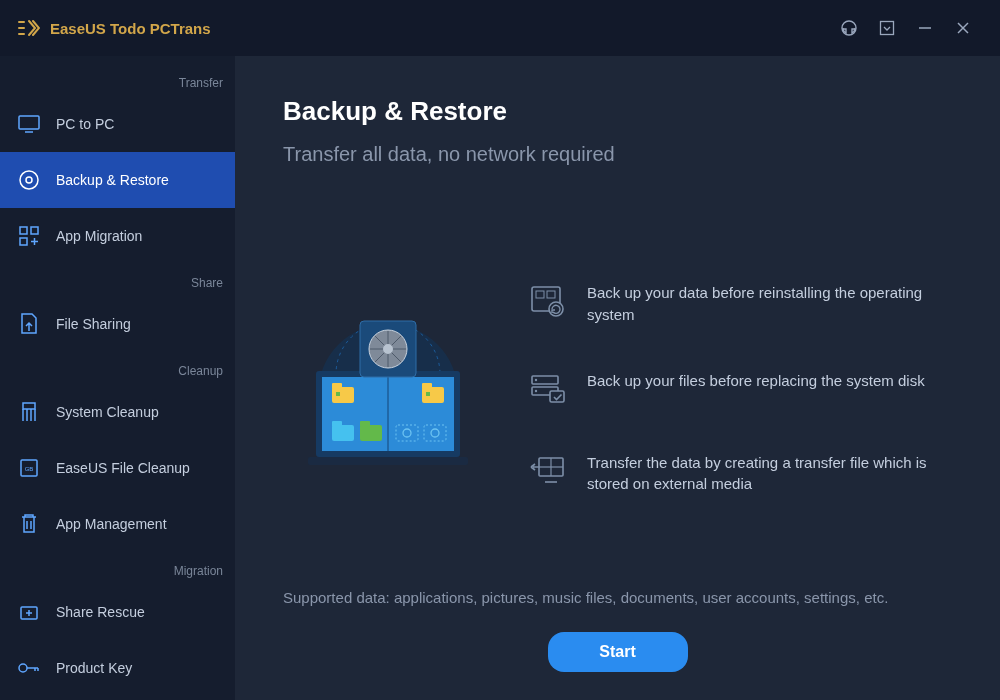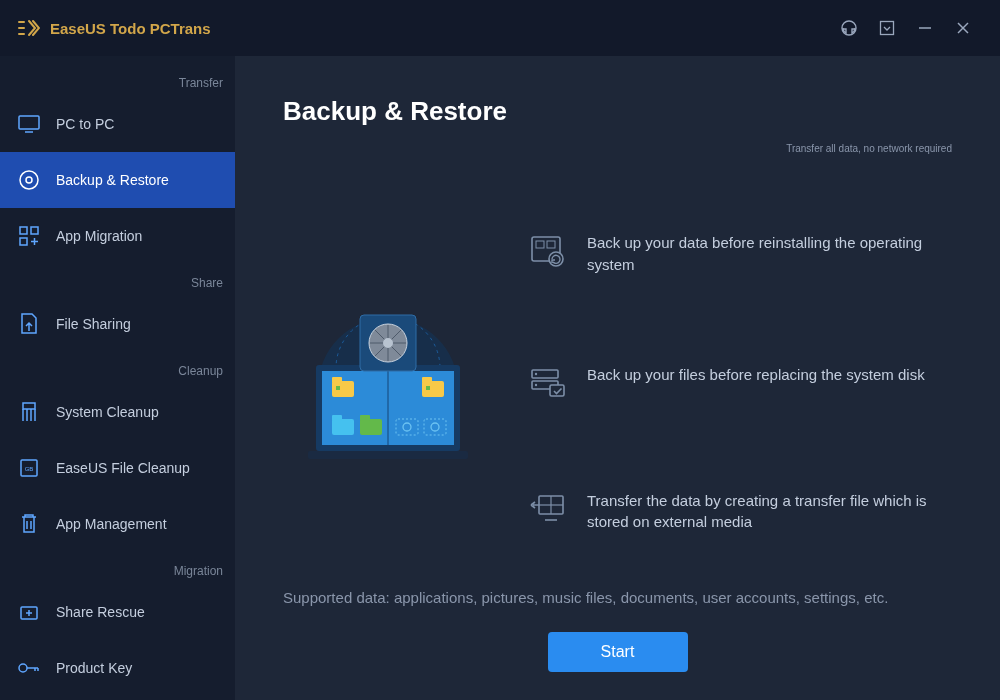--- a/index.html
+++ b/index.html
@@ -97,41 +97,40 @@
   display: flex;
   flex-direction: column;
 }
 .page-title {
   color: #ffffff;
   font-size: 26px;
   font-weight: 600;
 }
 .page-sub {
   color: #8a96ab;
-  font-size: 10px;
+  font-size: 20px;
   margin-top: 16px;
-  text-align: right;
 }
 .content-row {
   display: flex;
   align-items: center;
   margin-top: 32px;
   gap: 36px;
   flex: 1;
 }
 .illus {
   width: 210px;
   display: flex;
   justify-content: center;
 }
 .features {
   flex: 1;
   display: flex;
   flex-direction: column;
-  gap: 88px;
+  gap: 44px;
   padding-right: 10px;
 }
 .feat {
   display: flex;
   gap: 20px;
   align-items: flex-start;
 }
 .feat-icon {
   width: 38px;
   height: 38px;
@@ -154,25 +153,25 @@
 }
 .start-wrap {
   display: flex;
   justify-content: center;
   margin-top: 26px;
 }
 .start-btn {
   background: #2a8cf0;
   color: #ffffff;
   border: none;
-  border-radius: 4px;
+  border-radius: 16px;
   width: 140px;
   height: 40px;
   font-size: 16px;
-  font-weight: 400;
+  font-weight: 700;
   cursor: pointer;
 }
 </style>
 </head>
 <body>
 
 <div class="window">
   <div class="titlebar">
     <div class="logo-wrap">
       <span class="logo-mark">

